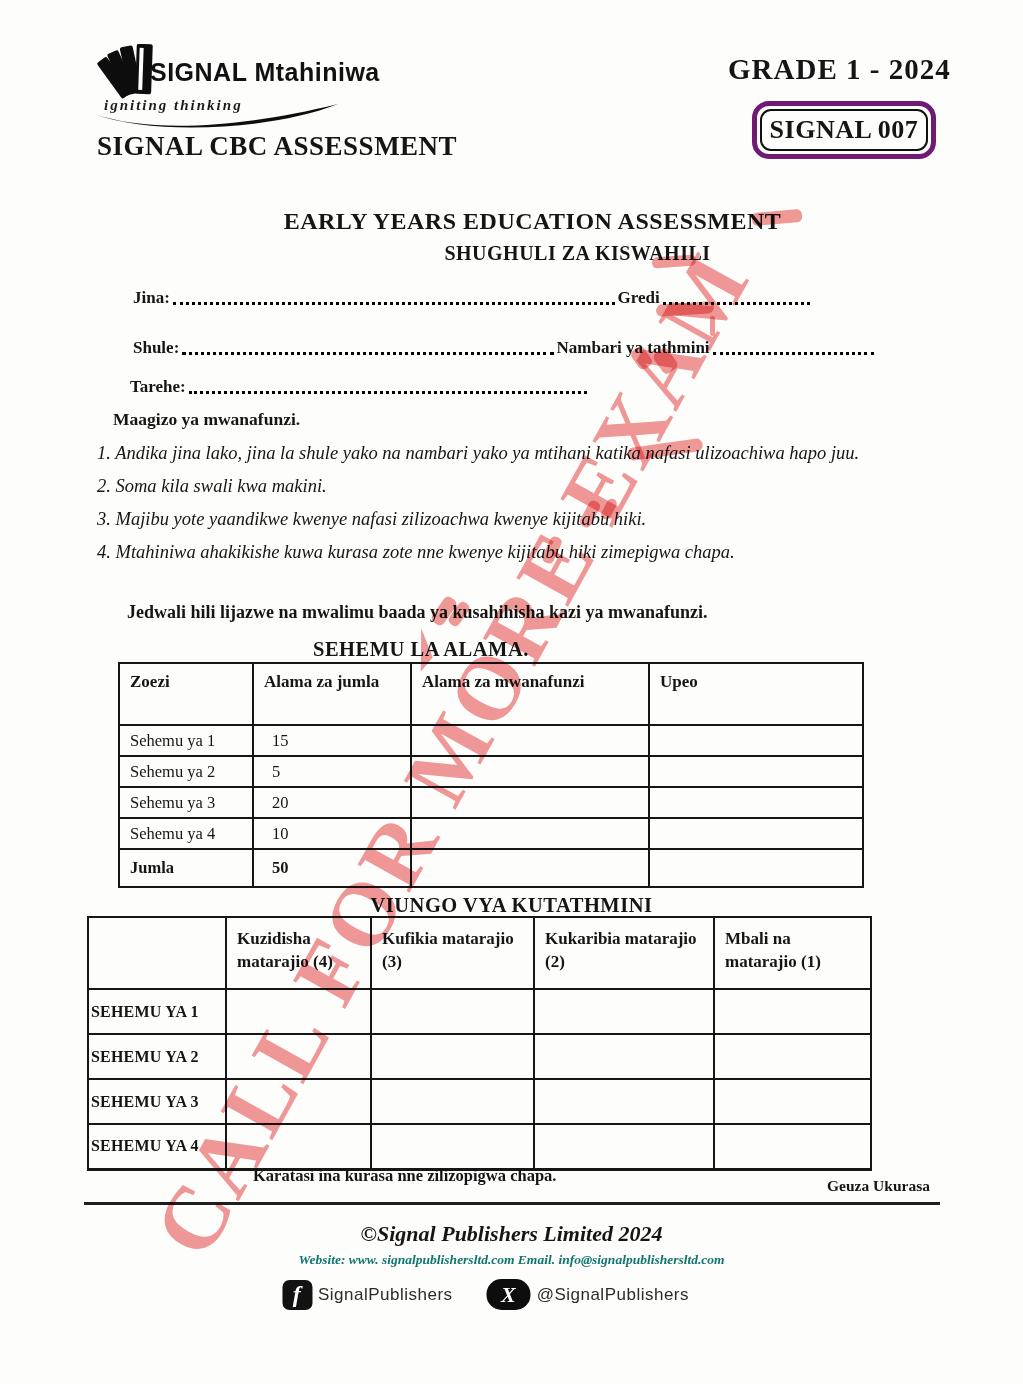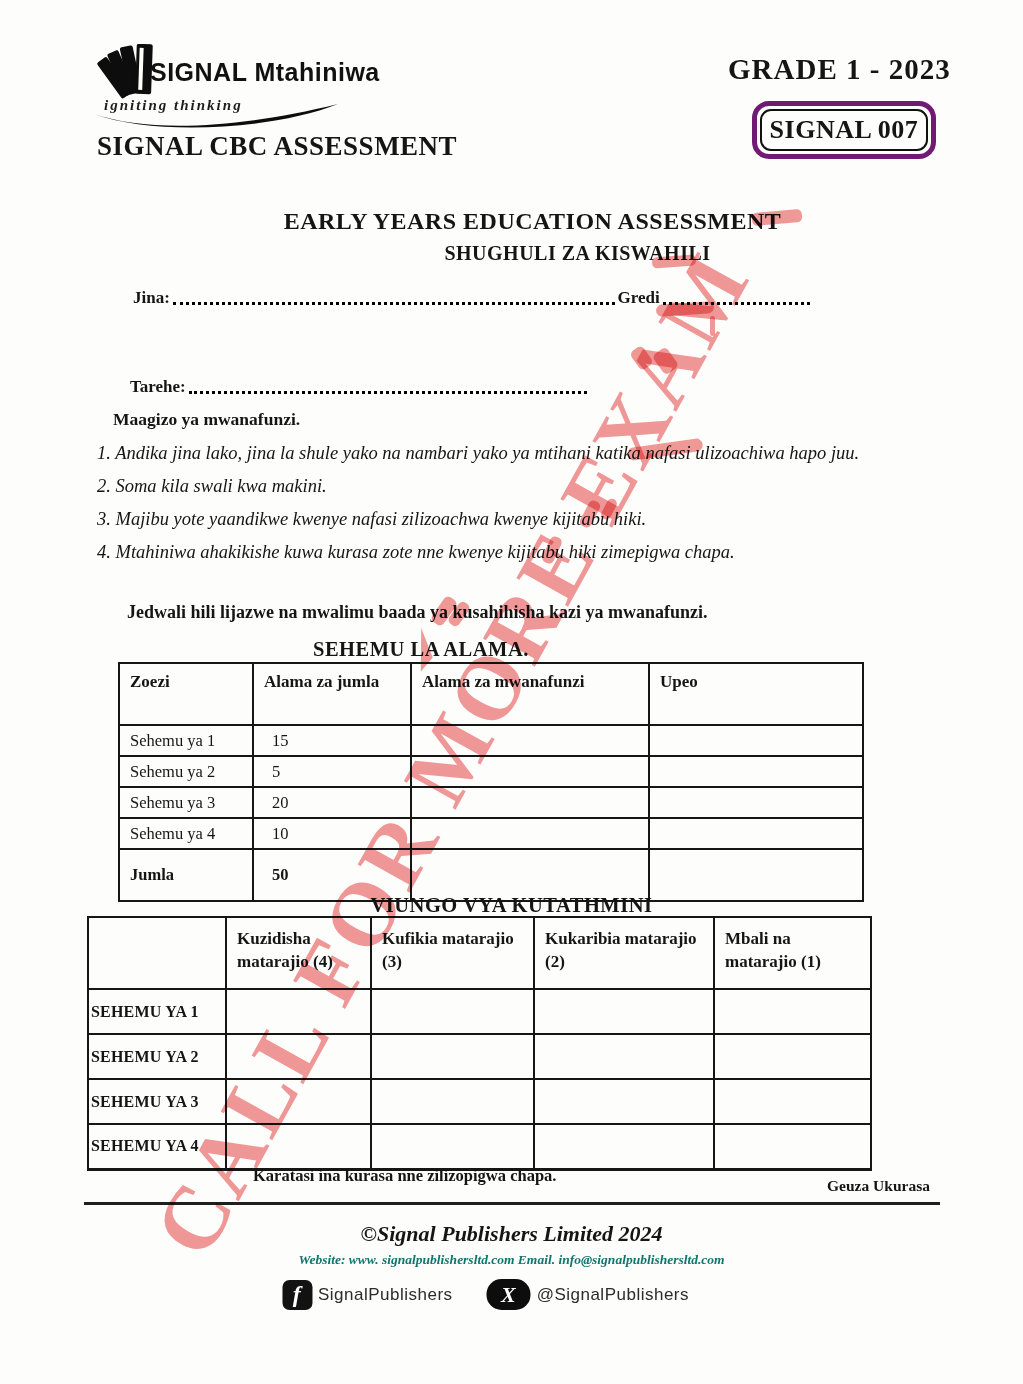--- a/index.html
+++ b/index.html
@@ -51,21 +51,21 @@
 
   
   table{border-collapse:collapse;table-layout:fixed;}
   td,th{border:2px solid #161616;overflow:hidden;}
   th{text-align:left;vertical-align:top;font-size:17px;padding:8px 4px 0 10px;}
   #t1{left:118px;top:662px;width:744px;}
   #t1 td{font-size:16.5px;font-weight:normal;padding:0 0 0 10px;}
   #t1 td:nth-child(2){padding-left:18px;}
   #t1 tr.hrow{height:62px;}
   #t1 tr.drow{height:31px;}
-  #t1 tr.trow{height:52px;border-radius:10px;}
+  #t1 tr.trow{height:38px;border-radius:10px;}
   #t1 tr.trow td{font-weight:bold;}
   #t1{border:1px solid #161616;}
   .t2title{left:0;right:0;top:894px;text-align:center;font-size:20.5px;
     font-weight:bold;letter-spacing:.5px;}
   #t2{left:87px;top:916px;width:783px;}
   #t2 th{font-size:17px;line-height:1.35;padding:10px 4px 0 10px;}
   #t2 td.lbl{font-weight:bold;font-size:16px;padding:0 0 0 2px;letter-spacing:.2px;}
   #t2 tr.hrow{height:72px;}
   #t2 tr.drow{height:45px;}
   #t2{border-bottom:3px solid #161616;}
@@ -123,33 +123,39 @@
       <rect x="43" y="0" width="16" height="50" rx="2" transform="rotate(2 51 52)"></rect>
       <rect x="46" y="4" width="4" height="42" fill="#fdfdfb" transform="rotate(2 51 52)"></rect>
     </g>
   </svg>
   <span class="abs brand">SIGNAL Mtahiniwa</span>
   <svg class="abs swoosh" width="250" height="36" viewBox="0 0 250 36">
     <path d="M2 14 C 55 32, 140 30, 246 4 C 180 30, 62 36, 2 14 Z" fill="#0d0d0d"></path>
   </svg>
   <span class="abs tagline">igniting thinking</span>
 
-  <div class="abs grade">GRADE 1 - 2023</div>
+  <div class="abs grade">GRADE 1 - 2024</div>
   <div class="abs codebox">
     <div class="codebox-inner">SIGNAL 007</div>
   </div>
 
   <div class="abs cbc-title">SIGNAL CBC ASSESSMENT</div>
   <div class="abs early">EARLY YEARS EDUCATION ASSESSMENT</div>
   <div class="abs subject">SHUGHULI ZA KISWAHILI</div>
 
   <div class="abs frow frow1">
     <span>Jina:</span>
     <span class="dots d3"></span>
     <span>Gredi</span>
+    <span class="dots d1"></span>
+  </div>
+  <div class="abs frow frow2">
+    <span>Shule:</span>
+    <span class="dots d23"></span>
+    <span>Nambari ya tathmini</span>
     <span class="dots d1"></span>
   </div>
   <div class="abs frow frow3">
     <span>Tarehe:</span>
     <span class="dots dfull"></span>
   </div>
 
   <div class="abs maagizo">Maagizo ya mwanafunzi.</div>
   <div class="abs instr">
     <p>1. Andika jina lako, jina la shule yako na nambari yako ya mtihani katika nafasi ulizoachiwa hapo juu.</p>

